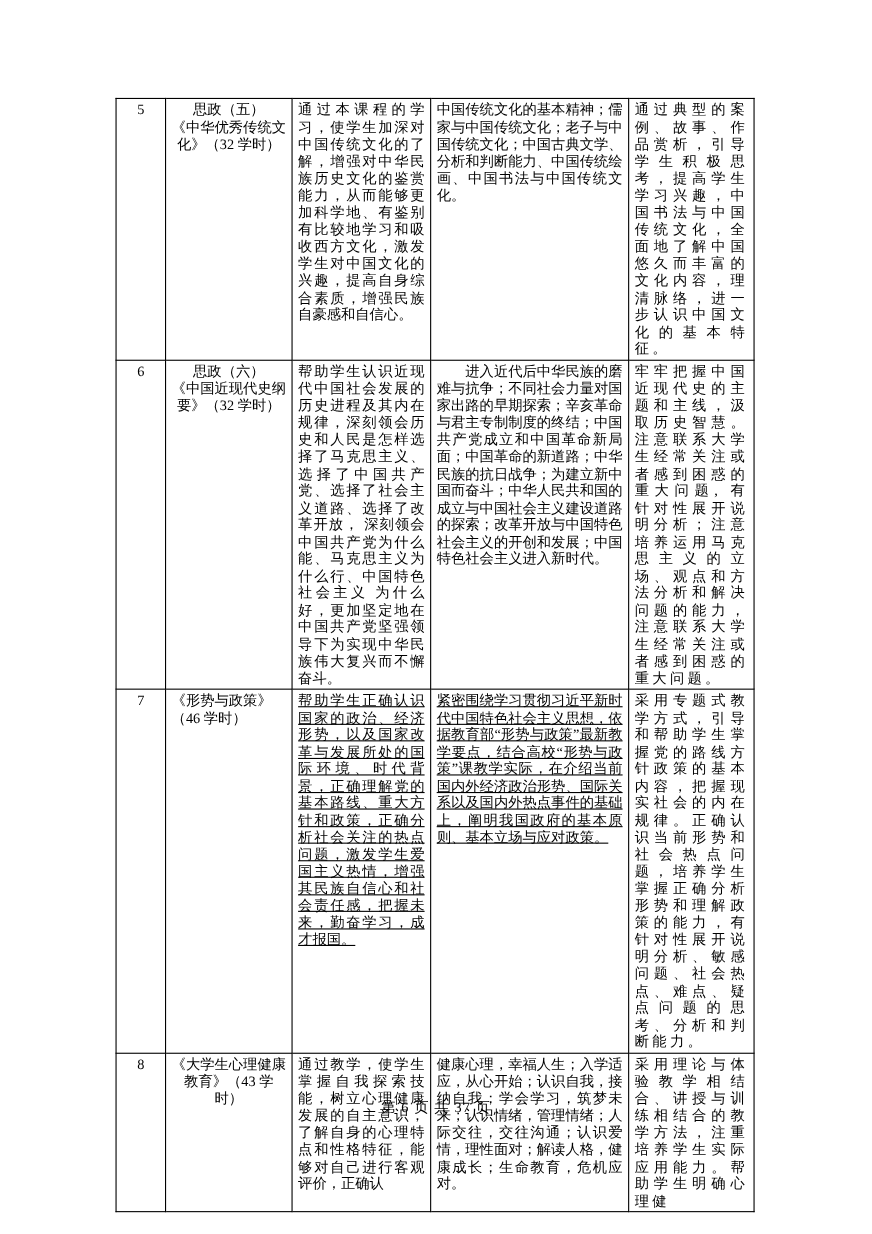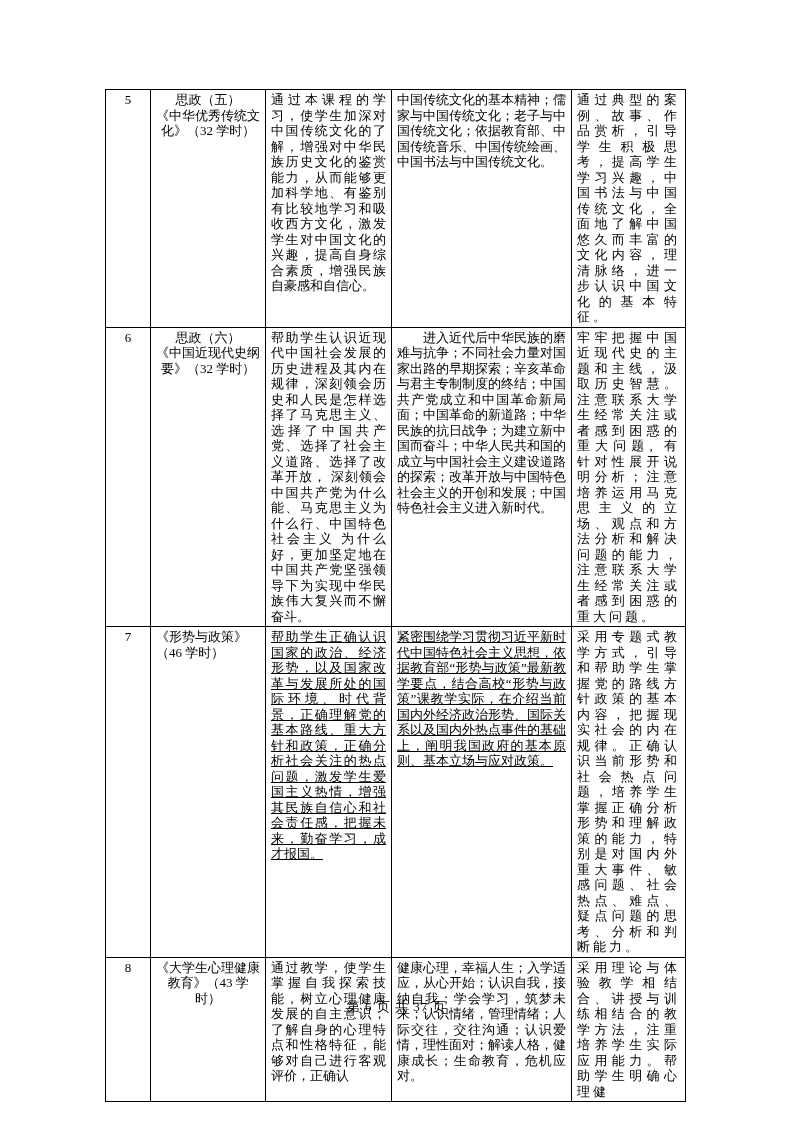--- a/index.html
+++ b/index.html
@@ -64,39 +64,39 @@
       <col style="width:180px">
       <col style="width:114px">
     </colgroup>
 
     <tbody>
         <tr style="height:207px">
       <td class="num">5</td>
       <td class="course">思政（五）
 《中华优秀传统文化》（32 学时）</td>
       <td class="just">通过本课程的学习，使学生加深对中国传统文化的了解，增强对中华民族历史文化的鉴赏能力，从而能够更加科学地、有鉴别有比较地学习和吸收西方文化，激发学生对中国文化的兴趣，提高自身综合素质，增强民族自豪感和自信心。</td>
-      <td class="just">中国传统文化的基本精神；儒家与中国传统文化；老子与中国传统文化；依据教育部、中国传统音乐、中国传统绘画、中国书法与中国传统文化。</td>
+      <td class="just">中国传统文化的基本精神；儒家与中国传统文化；老子与中国传统文化；中国古典文学、分析和判断能力、中国传统绘画、中国书法与中国传统文化。</td>
       <td class="just sp">通过典型的案例、故事、作品赏析，引导学生积极思考，提高学生学习兴趣，中国书法与中国传统文化，全面地了解中国悠久而丰富的文化内容，理清脉络，进一步认识中国文化的基本特征。</td>
     </tr>
 
     <tr style="height:276px">
       <td class="num">6</td>
       <td class="course">思政（六）
 《中国近现代史纲要》（32 学时）</td>
       <td class="just">帮助学生认识近现代中国社会发展的历史进程及其内在规律，深刻领会历史和人民是怎样选择了马克思主义、选择了中国共产党、选择了社会主义道路、选择了改革开放， 深刻领会中国共产党为什么能、马克思主义为什么行、中国特色社会主义 为什么好，更加坚定地在中国共产党坚强领导下为实现中华民族伟大复兴而不懈奋斗。</td>
       <td class="just indent">进入近代后中华民族的磨难与抗争；不同社会力量对国家出路的早期探索；辛亥革命与君主专制制度的终结；中国共产党成立和中国革命新局面；中国革命的新道路；中华民族的抗日战争；为建立新中国而奋斗；中华人民共和国的成立与中国社会主义建设道路的探索；改革开放与中国特色社会主义的开创和发展；中国特色社会主义进入新时代。</td>
       <td class="just sp">牢牢把握中国近现代史的主题和主线，汲取历史智慧。注意联系大学生经常关注或者感到困惑的重大问题, 有针对性展开说明分析；注意培养运用马克思主义的立场、观点和方法分析和解决问题的能力，注意联系大学生经常关注或者感到困惑的重大问题。</td>
     </tr>
 
     <tr style="height:287px">
       <td class="num">7</td>
       <td class="course left">《形势与政策》（46 学时）</td>
       <td class="just mid">帮助学生正确认识国家的政治、经济形势，以及国家改革与发展所处的国际环境、时代背景，正确理解党的基本路线、重大方针和政策，正确分析社会关注的热点问题，激发学生爱国主义热情，增强其民族自信心和社会责任感，把握未来，勤奋学习，成才报国。</td>
       <td class="just mid">紧密围绕学习贯彻习近平新时代中国特色社会主义思想，依据教育部“形势与政策”最新教学要点，结合高校“形势与政策”课教学实际，在介绍当前国内外经济政治形势、国际关系以及国内外热点事件的基础上，阐明我国政府的基本原则、基本立场与应对政策。</td>
-      <td class="just sp">采用专题式教学方式，引导和帮助学生掌握党的路线方针政策的基本内容，把握现实社会的内在规律。正确认识当前形势和社会热点问题，培养学生掌握正确分析形势和理解政策的能力，特别是对国内外重大事件、敏感问题、社会热点、难点、疑点问题的思考、分析和判断能力。</td>
+      <td class="just sp">采用专题式教学方式，引导和帮助学生掌握党的路线方针政策的基本内容，把握现实社会的内在规律。正确认识当前形势和社会热点问题，培养学生掌握正确分析形势和理解政策的能力，有针对性展开说明分析、敏感问题、社会热点、难点、疑点问题的思考、分析和判断能力。</td>
     </tr>
 
     <tr style="height:104px">
       <td class="num">8</td>
       <td class="course">《大学生心理健康教育》（43 学时）</td>
       <td class="just">通过教学，使学生掌握自我探索技能，树立心理健康发展的自主意识，了解自身的心理特点和性格特征，能够对自己进行客观评价，正确认</td>
       <td class="just">健康心理，幸福人生；入学适应，从心开始；认识自我，接纳自我；学会学习，筑梦未来；认识情绪，管理情绪；人际交往，交往沟通；认识爱情，理性面对；解读人格，健康成长；生命教育，危机应对。</td>
       <td class="just sp">采用理论与体验教学相结合、讲授与训练相结合的教学方法，注重培养学生实际应用能力。帮助学生明确心理健</td>
     </tr>
   </tbody>

